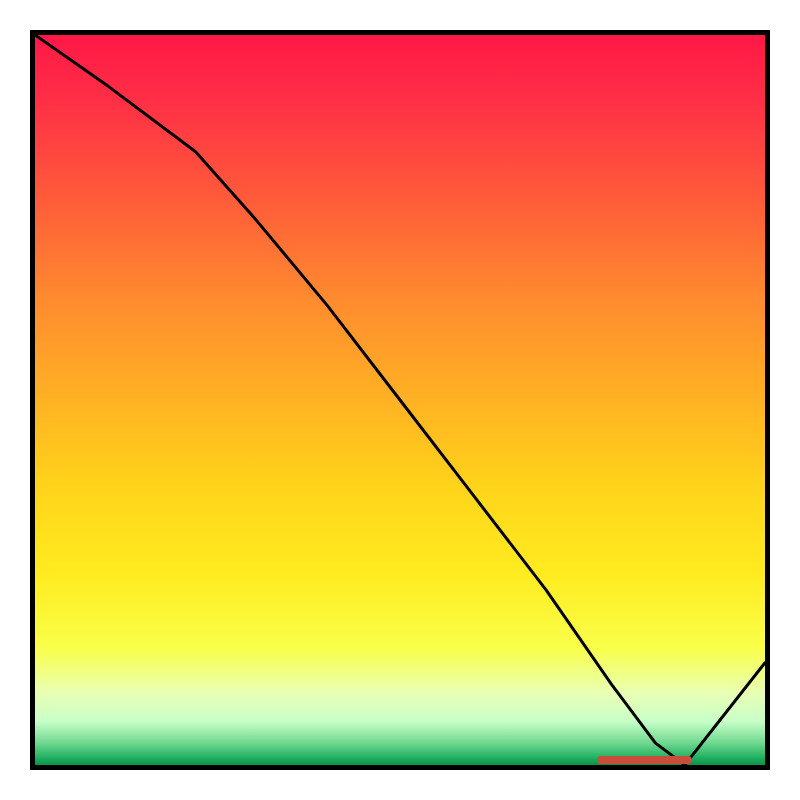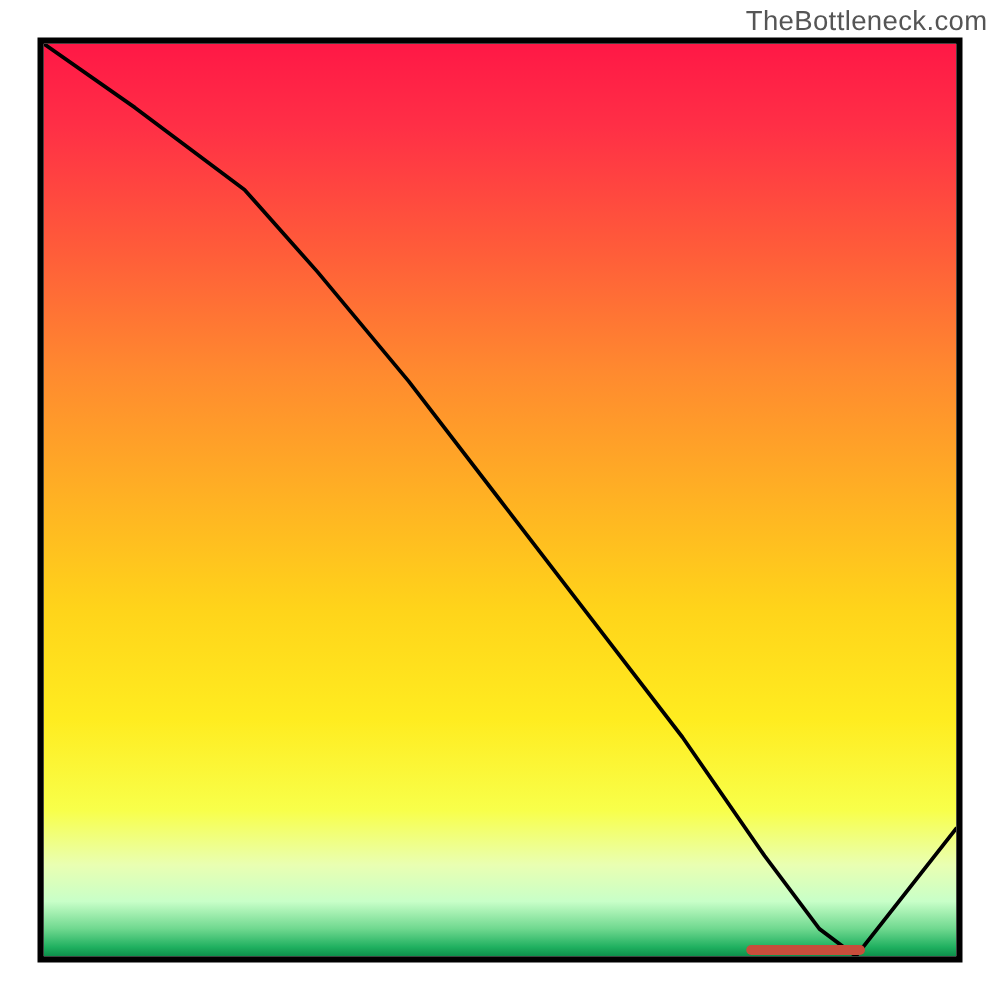--- a/index.html
+++ b/index.html
@@ -75,21 +75,20 @@
     height: 8px;
     background: #c84d3b;
     border-radius: 5px;
   }
 </style>
 </head>
 <body>
 
 <div class="stage">
 
-  <div class="watermark">TheBottleneck.com</div>
 
   <div class="plot-frame">
     <div class="gradient"></div>
 
     <svg class="curve" viewBox="0 0 730 730" preserveAspectRatio="none">
       <path id="main-curve" d="M0.0 0.0 L73.0 51.1 L160.6 116.8 L219.0 182.5 L292.0 270.1 L365.0 365.0 L438.0 459.9 L511.0 554.8 L576.7 649.7 L620.5 708.1 L649.7 730.0 L730.0 627.8"></path>
     </svg>
 
     <div id="optimal-bar" class="red-bar" style="left: 562.1px; width: 94.9px; top: 720.89px;"></div>
   </div>

